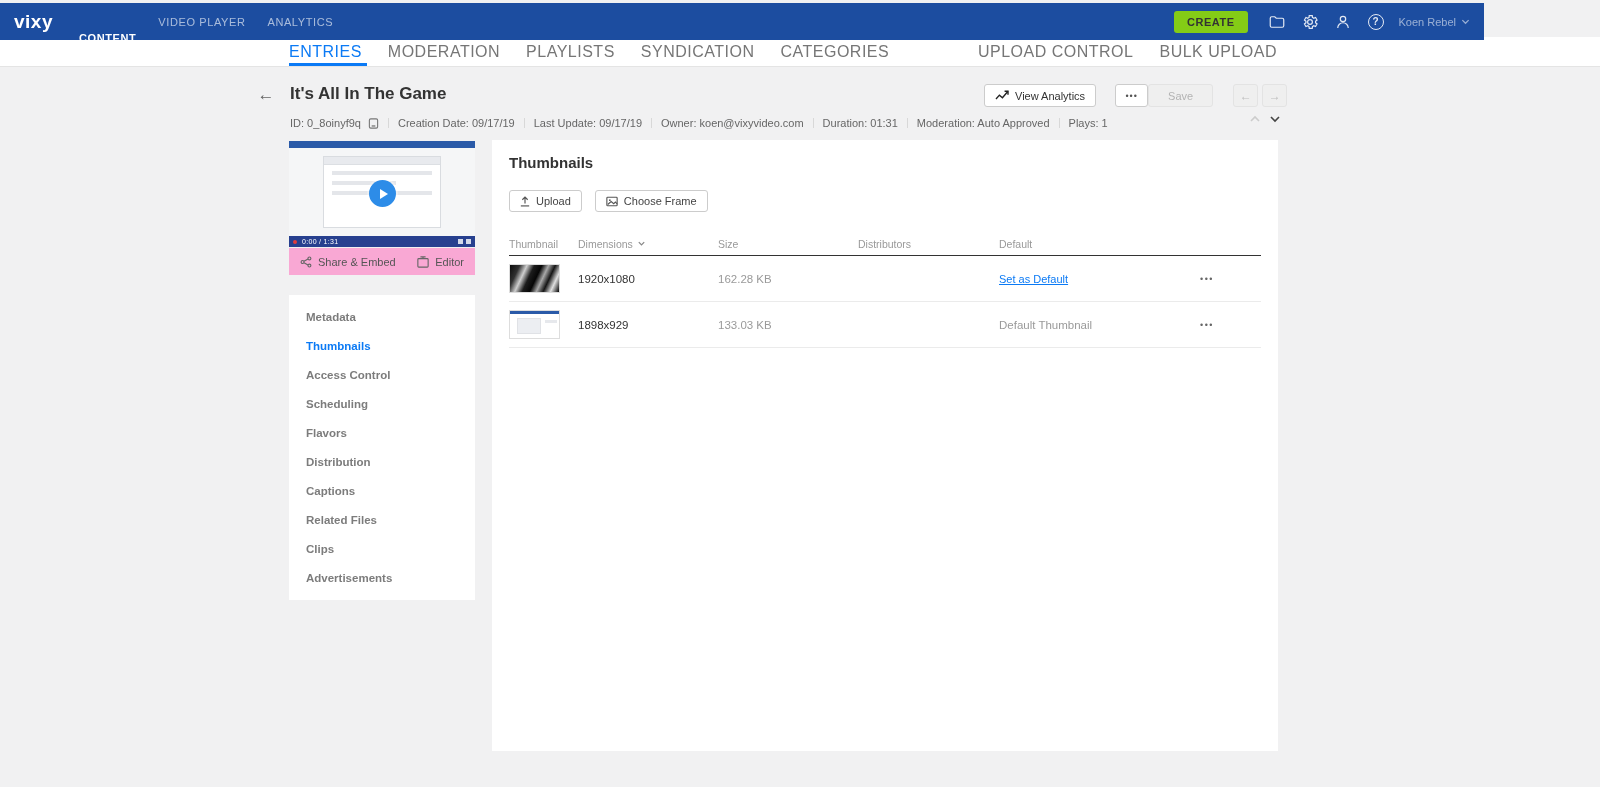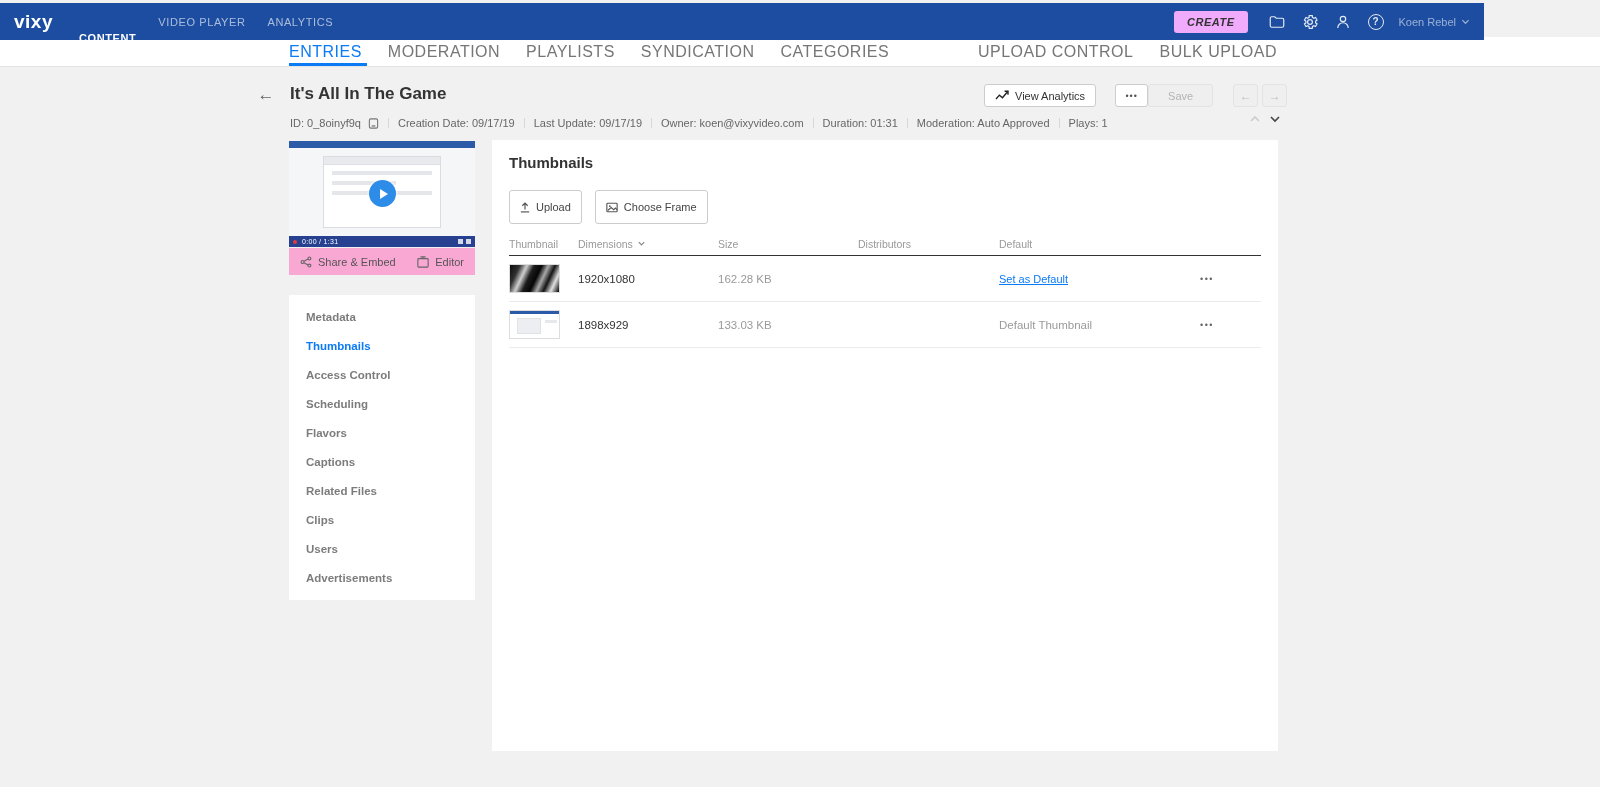--- a/index.html
+++ b/index.html
@@ -14,21 +14,21 @@
   svg { display:block; }
 
   
   .topbar { position:absolute; top:3px; left:0; width:1484px; height:37px; background:#1c4da0; display:flex; align-items:center; z-index:20; }
   .logo { margin-left:14px; color:#fff; font-weight:bold; font-size:19px; letter-spacing:0.5px; cursor:pointer; }
   .topnav { display:flex; margin-left:14px; height:100%; align-items:stretch; }
   .topnav .item { padding:0 11px; font-size:11px; letter-spacing:0.6px; color:rgba(255,255,255,0.62); display:flex; align-items:center; cursor:pointer; }
   .topnav .item:first-child { padding-left:0; margin-left:0; padding-left:12px; }
   .topnav .item.active { color:#fff; font-weight:bold;margin-top:32px; }
   .topbar-right { margin-left:auto; display:flex; align-items:center; margin-right:14px; gap:13px; }
-  .create-btn { background:#f0abfc; color:#333; font-size:11px; font-weight:bold; letter-spacing:0.5px; height:22px; padding:0 13px; border-radius:3px; border:none; cursor:pointer; margin-right:6px;font-style:italic; }
+  .create-btn { background:#84cc16; color:#333; font-size:11px; font-weight:bold; letter-spacing:0.5px; height:22px; padding:0 13px; border-radius:3px; border:none; cursor:pointer; margin-right:6px; }
   .tb-icon { width:20px; height:20px; color:rgba(255,255,255,0.88); display:flex; align-items:center; justify-content:center; cursor:pointer; }
   .help-circle { width:16px; height:16px; border:1.4px solid rgba(255,255,255,0.88); border-radius:50%; color:rgba(255,255,255,0.88); font-size:10px; font-weight:bold; display:flex; align-items:center; justify-content:center; }
   .user-chip { color:rgba(255,255,255,0.55); font-size:11px; display:flex; align-items:center; gap:5px; cursor:pointer; }
 
   
   .subnav { position:absolute; top:37px; left:0; width:1600px; height:30px; background:#fff; border-bottom:1px solid #e4e4e4; display:flex; align-items:stretch; z-index:10; }
   .subnav-left { display:flex; margin-left:289px; }
   .sitem { font-size:16px; letter-spacing:0.5px; color:#767676; display:flex; align-items:center; padding:0 13px; cursor:pointer; position:relative; }
   .subnav-left .sitem:first-child { padding-left:0; }
   .sitem.active { color:#0b7af5; }
@@ -79,21 +79,21 @@
 
   
   .side-menu { position:absolute; left:289px; top:295px; width:186px; background:#fff; padding:7px 0 8px 0; }
   .side-item { height:29px; display:flex; align-items:center; padding-left:17px; font-size:11.5px; font-weight:600; color:#7c7c7c; cursor:pointer; }
   .side-item.active { color:#0b7af5; }
 
   
   .main-panel { position:absolute; left:492px; top:140px; width:786px; height:611px; background:#fff; }
   .mp-title { position:absolute; left:17px; top:14px; font-size:15px; font-weight:600; color:#333; }
   .mp-buttons { position:absolute; left:17px; top:50px; display:flex; gap:13px; }
-  .mp-btn { height:22px; background:#fff; border:1px solid #ccc; border-radius:3px; font-size:11px; color:#444; display:inline-flex; align-items:center; gap:6px; padding:16px 10px; cursor:pointer; }
+  .mp-btn { height:22px; background:#fff; border:1px solid #ccc; border-radius:3px; font-size:11px; color:#444; display:inline-flex; align-items:center; gap:6px; padding:4px 10px; cursor:pointer; }
   .mp-btn svg { color:#555; }
 
   .table { position:absolute; left:17px; top:92px; width:752px; }
   .trow { display:grid; grid-template-columns:69px 140px 140px 141px 201px 1fr; align-items:center; }
   .thead { height:24px; border-bottom:1px solid #333; font-size:10.5px; color:#999; }
   .th { display:flex; align-items:center; gap:4px; }
   .th.sortable { cursor:pointer; }
   .tbody-row { height:46px; border-bottom:1px solid #ebebeb; font-size:11.5px; }
   .thumb { width:51px; height:29px; border:1px solid #ddd; overflow:hidden; position:relative; background:#fff; }
   .thumb-marble { background:
@@ -260,24 +260,24 @@
     <span>Editor</span>
   </div>
 </div>
 
 <div class="side-menu">
   <div class="side-item">Metadata</div>
   <div class="side-item active">Thumbnails</div>
   <div class="side-item">Access Control</div>
   <div class="side-item">Scheduling</div>
   <div class="side-item">Flavors</div>
+  <div class="side-item">Distribution</div>
   <div class="side-item">Captions</div>
   <div class="side-item">Related Files</div>
   <div class="side-item">Clips</div>
-  <div class="side-item">Users</div>
   <div class="side-item">Advertisements</div>
 </div>
 
 <div class="main-panel">
   <div class="mp-title">Thumbnails</div>
 
   <div class="mp-buttons">
     <button class="mp-btn">
       <svg width="10" height="11" viewBox="0 0 12 13" fill="none" stroke="currentColor" stroke-width="1.4">
           <path d="M6 9V1.5M2.8 4.4 6 1.2l3.2 3.2"></path>

